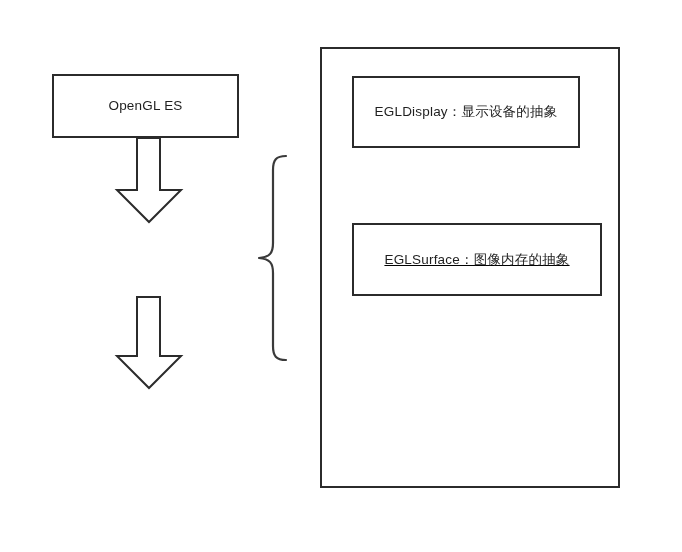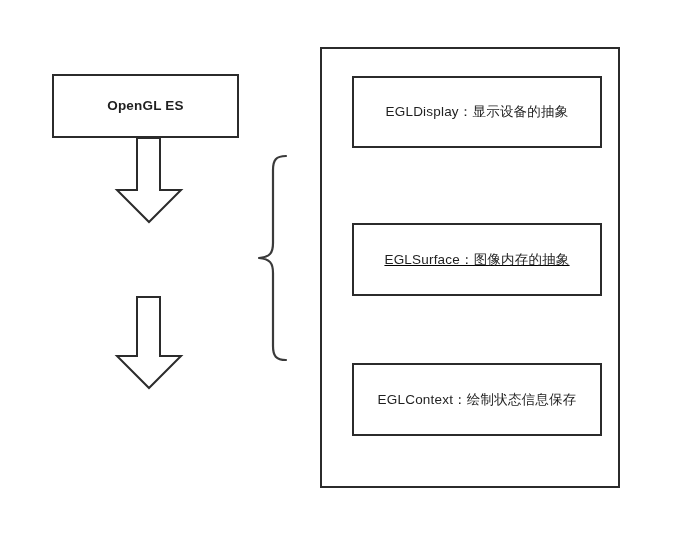--- a/index.html
+++ b/index.html
@@ -59,27 +59,27 @@
     justify-content: center;
   }
   .panel-item-label {
     font-size: 13.5px;
     color: #1f1f1f;
     white-space: nowrap;
     letter-spacing: 0.2px;
   }
 
   
-  #box-opengl-es { left: 52px;  top: 74px;  width: 187px; height: 64px; font-weight: bold; }
+  #box-opengl-es { left: 52px;  top: 74px;  width: 187px; height: 64px; }
   #box-egl       { left: 97px;  top: 230px; width: 103px; height: 67px; }
   #box-native    { left: 48px;  top: 392px; width: 208px; height: 69px; }
 
   
   #panel-egl-components { left: 320px; top: 47px; width: 300px; height: 441px; }
-  #panel-item-display  { left: 352px; top: 76px;  width: 250px; height: 72px; }
+  #panel-item-display  { left: 352px; top: 76px;  width: 228px; height: 72px; }
   #panel-item-surface  { left: 352px; top: 223px; width: 250px; height: 73px; text-decoration: underline; }
   #panel-item-context  { left: 352px; top: 363px; width: 250px; height: 73px; }
 </style>
 </head>
 <body>
 
 <div id="canvas">
 
   <svg id="diagram-svg" viewBox="0 0 682 552">
 
@@ -105,17 +105,14 @@
   <div class="panel-outline" id="panel-egl-components"></div>
 
   <div class="panel-item" id="panel-item-display">
     <span class="panel-item-label">EGLDisplay：显示设备的抽象</span>
   </div>
 
   <div class="panel-item" id="panel-item-surface">
     <span class="panel-item-label">EGLSurface：图像内存的抽象</span>
   </div>
 
-  <div class="panel-item" id="panel-item-context">
-    <span class="panel-item-label">EGLContext：绘制状态信息保存</span>
-  </div>
 
 </div>
 
 </body></html>

